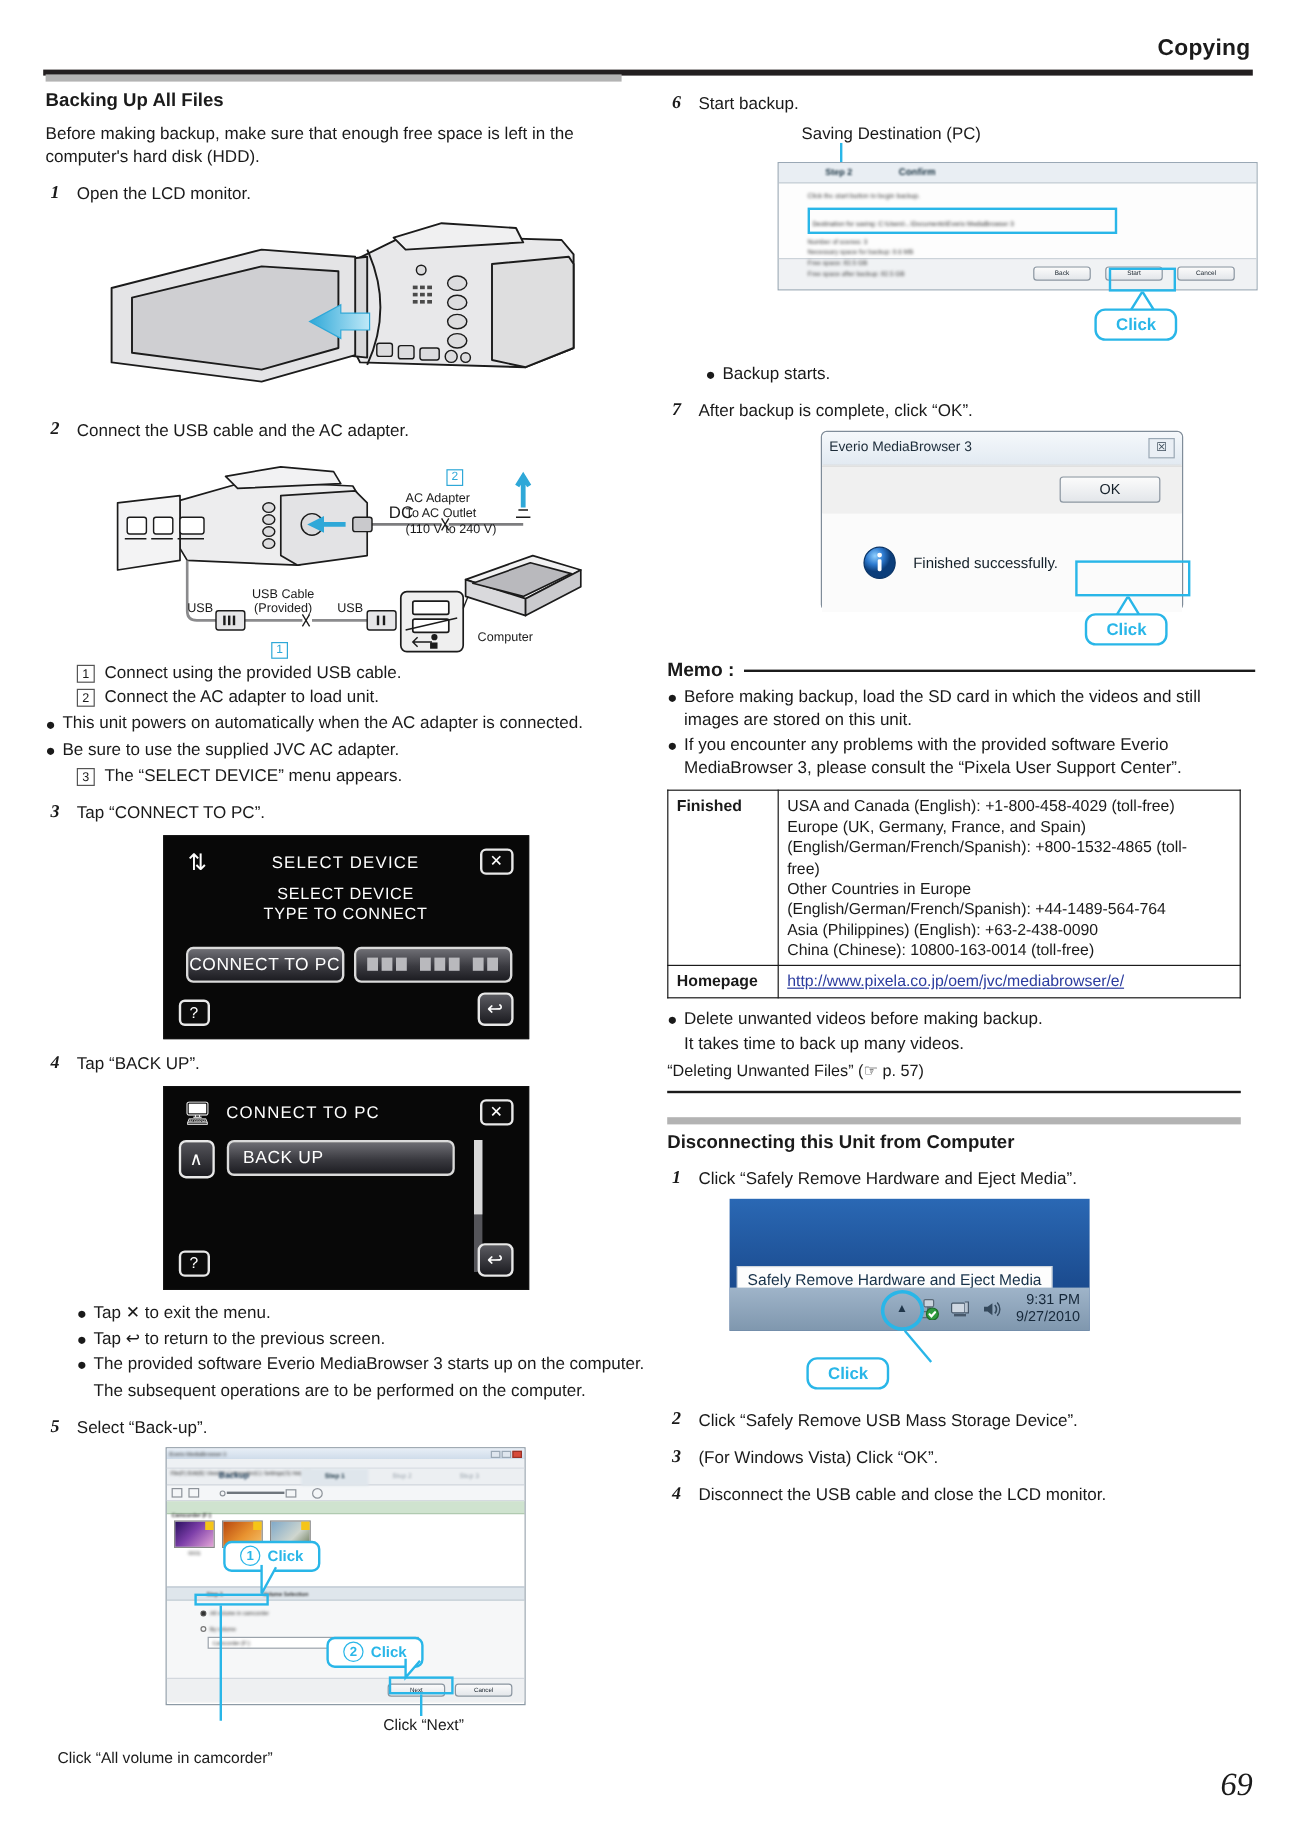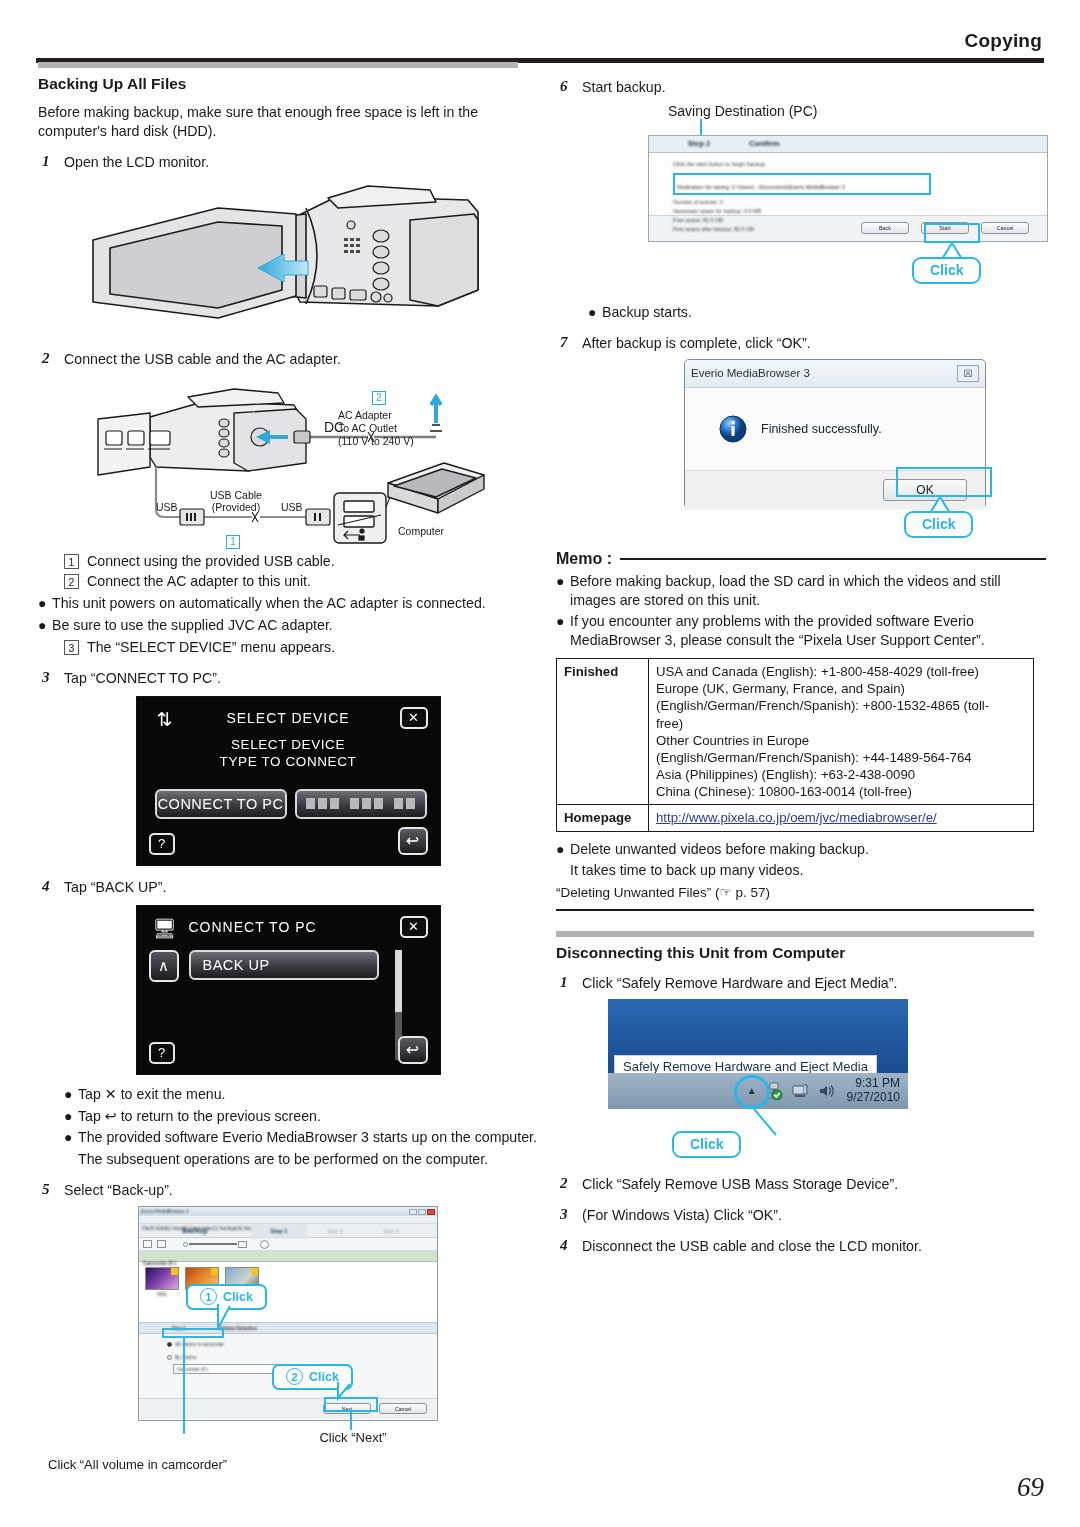--- a/index.html
+++ b/index.html
@@ -362,21 +362,21 @@
       <div style="position:absolute;left:188px;top:160px;border:1px solid #2fa8d8;color:#2fa8d8;font-size:10px;width:14px;height:14px;text-align:center;line-height:12px;">1</div>
     </div>
 
     <div class="sqlist">
       <div class="sqitem">
         <span class="sqbox">1</span>
         <span class="t">Connect using the provided USB cable.</span>
       </div>
       <div class="sqitem">
         <span class="sqbox">2</span>
-        <span class="t">Connect the AC adapter to this unit.</span>
+        <span class="t">Connect the AC adapter to load unit.</span>
       </div>
     </div>
 
     <div class="bul">
       <span class="dot">●</span>
       <span class="t">This unit powers on automatically when the AC adapter is connected.</span>
     </div>
     <div class="bul">
       <span class="dot">●</span>
       <span class="t">Be sure to use the supplied JVC AC adapter.</span>
@@ -617,37 +617,37 @@
       <div class="num">7</div>
       <div class="txt">After backup is complete, click “OK”.</div>
     </div>
 
     <div style="position:relative;width:400px;height:185px;margin-left:92px;margin-top:6px;">
       <div class="win" style="width:302px;height:150px;margin-left:36px;border:1px solid #7f8c99;border-radius:5px;background:#f0f0f0;">
         <div class="win-tb" style="height:28px;border-top-left-radius:5px;border-top-right-radius:5px;background:linear-gradient(180deg,#f5f8fb,#e2eaf2);gap:28px;">
           <span style="font-size:11.5px;color:#1c2b38;">Everio MediaBrowser 3</span>
           <span class="win-x">☒</span>
         </div>
+        <div style="height:40px;background:#f0f0f0;border-top:1px solid #dcdcdc;display:flex;align-items:center;justify-content:flex-end;padding-right:18px;">
+          <div class="btn9" style="width:84px;height:22px;font-size:12px;">OK</div>
+        </div>
         <div style="background:#fbfbfb;height:82px;display:flex;align-items:center;padding-left:34px;gap:14px;">
           <svg width="28" height="28" viewBox="0 0 28 28">
             <defs>
               <radialGradient id="ig" cx="35%" cy="28%">
                 <stop offset="0%" stop-color="#8fd0ff"></stop>
                   <stop offset="55%" stop-color="#2e7bd0"></stop>
                   <stop offset="100%" stop-color="#0b3d7a"></stop>
               </radialGradient>
             </defs>
             <circle cx="14" cy="14" r="13" fill="url(#ig)" stroke="#0a3466"></circle>
             <rect x="12.4" y="11" width="3.2" height="10" rx="1.2" fill="#fff"></rect>
             <circle cx="14" cy="7.6" r="2" fill="#fff"></circle>
           </svg>
           <span style="font-size:12.5px;color:#14202a;">Finished successfully.</span>
-        </div>
-        <div style="height:40px;background:#f0f0f0;border-top:1px solid #dcdcdc;display:flex;align-items:center;justify-content:flex-end;padding-right:18px;">
-          <div class="btn9" style="width:84px;height:22px;font-size:12px;">OK</div>
         </div>
       </div>
       <div style="position:absolute;left:248px;top:108px;width:96px;height:30px;border:2px solid #29b6e8;"></div>
       <svg style="position:absolute;left:278px;top:138px;" width="28" height="22">
         <path d="M14 0 L3 18 L25 18 Z" fill="#fff" stroke="#29b6e8" stroke-width="2"></path>
       </svg>
       <div class="clk" style="left:256px;top:152px;">
         <span>Click</span>
       </div>
     </div>

